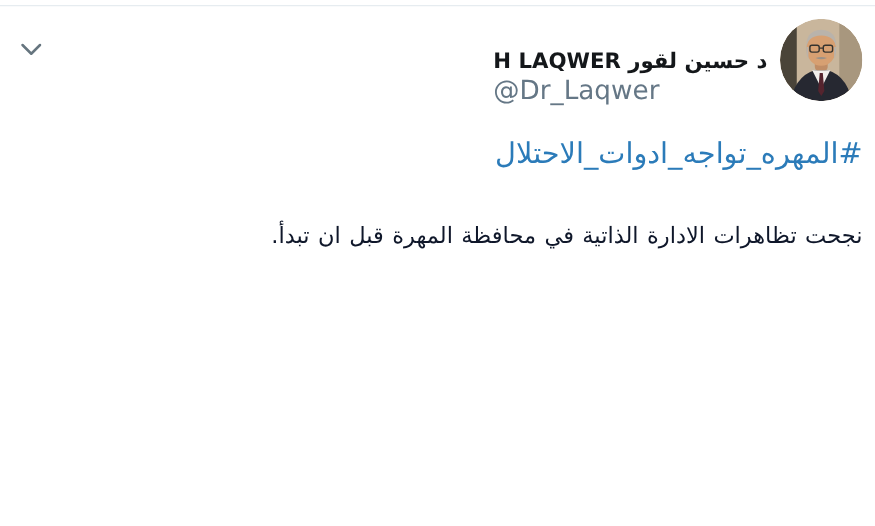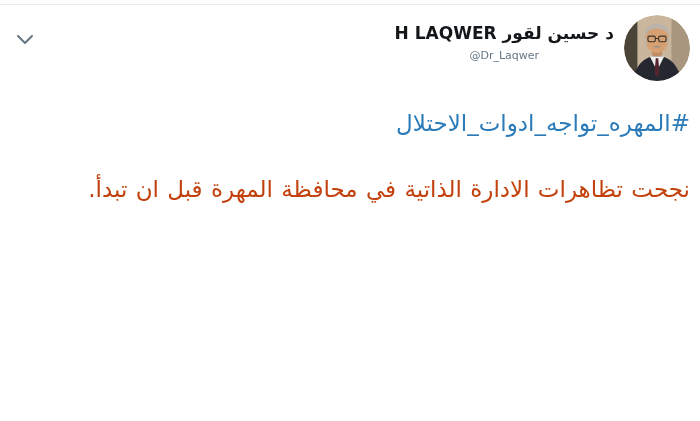--- a/index.html
+++ b/index.html
@@ -35,34 +35,35 @@
     cursor: pointer;
   }
   .avatar-wrap svg { display: block; width: 66px; height: 66px; }
   .name-block {
     margin-right: 10px; 
     padding-top: 6px;
     text-align: right;
     direction: rtl;
     max-width: 420px;
     white-space: nowrap;
+    margin-top: 16px;
   }
   .display-name {
     font-size: 17px;
     font-weight: bold;
     color: #14171a;
     line-height: 24px;
     cursor: pointer;
   }
   .user-handle {
-    font-size: 11px;
+    font-size: 21px;
     color: #657786;
     line-height: 22px;
     direction: ltr;
-    text-align: center;
+    text-align: left;
     cursor: pointer;
   }
   .menu-caret {
     position: absolute;
     left: 2px;
     top: 14px;
     width: 22px;
     height: 22px;
     background: none;
     border: none;
@@ -77,23 +78,23 @@
   .hashtag-line {
     font-size: 23px;
     line-height: 36px;
   }
   .hashtag-link {
     color: #2b7bb9;
     text-decoration: none;
     cursor: pointer;
   }
   .tweet-paragraph {
-    font-size: 23px;
+    font-size: 18px;
     line-height: 36px;
-    color: #c2410c;
+    color: #0f172a;
     margin-top: 30px;
     word-spacing: 1px;
   }
 </style>
 </head>
 <body>
 
 <div class="top-hairline"></div>
 
 <div class="tweet">

